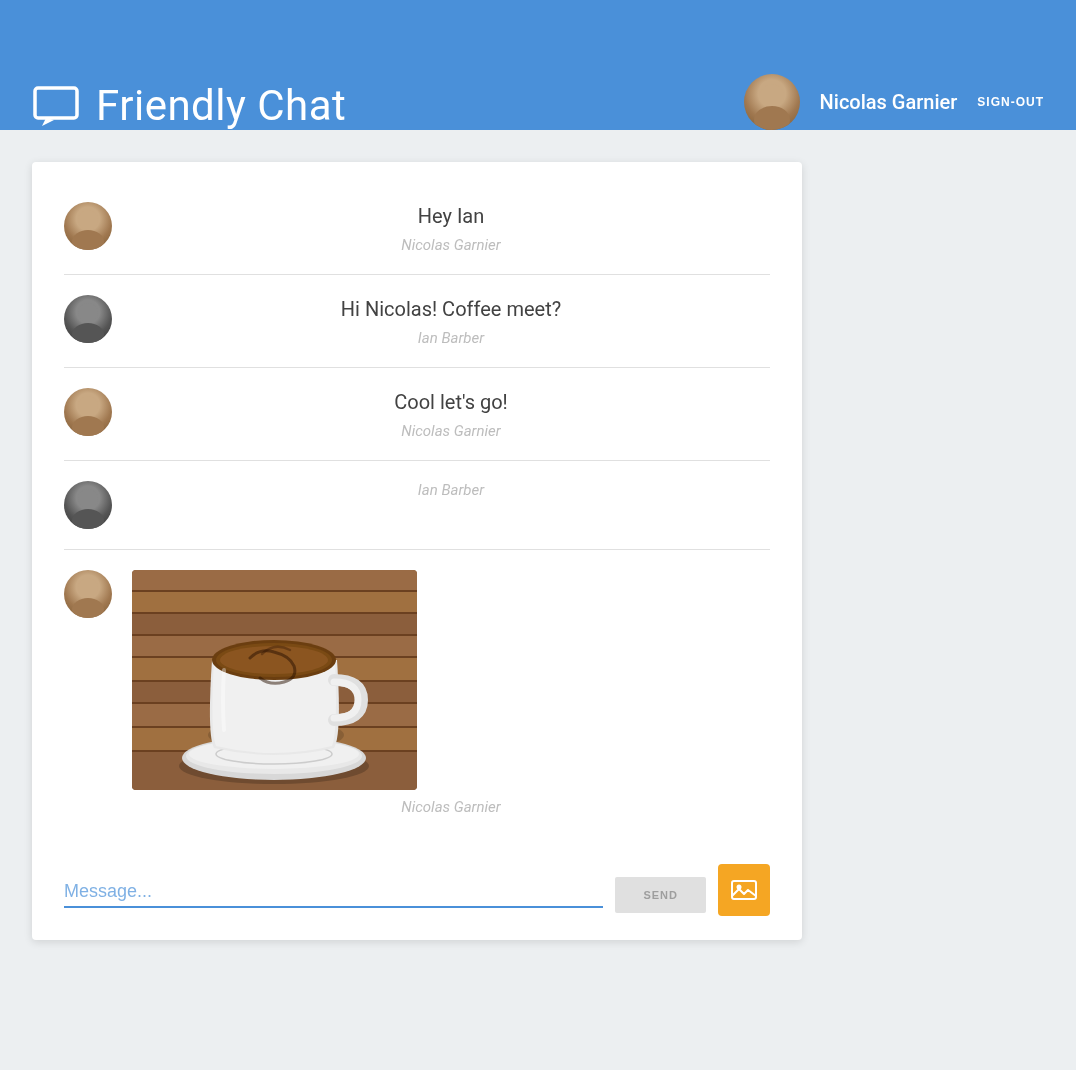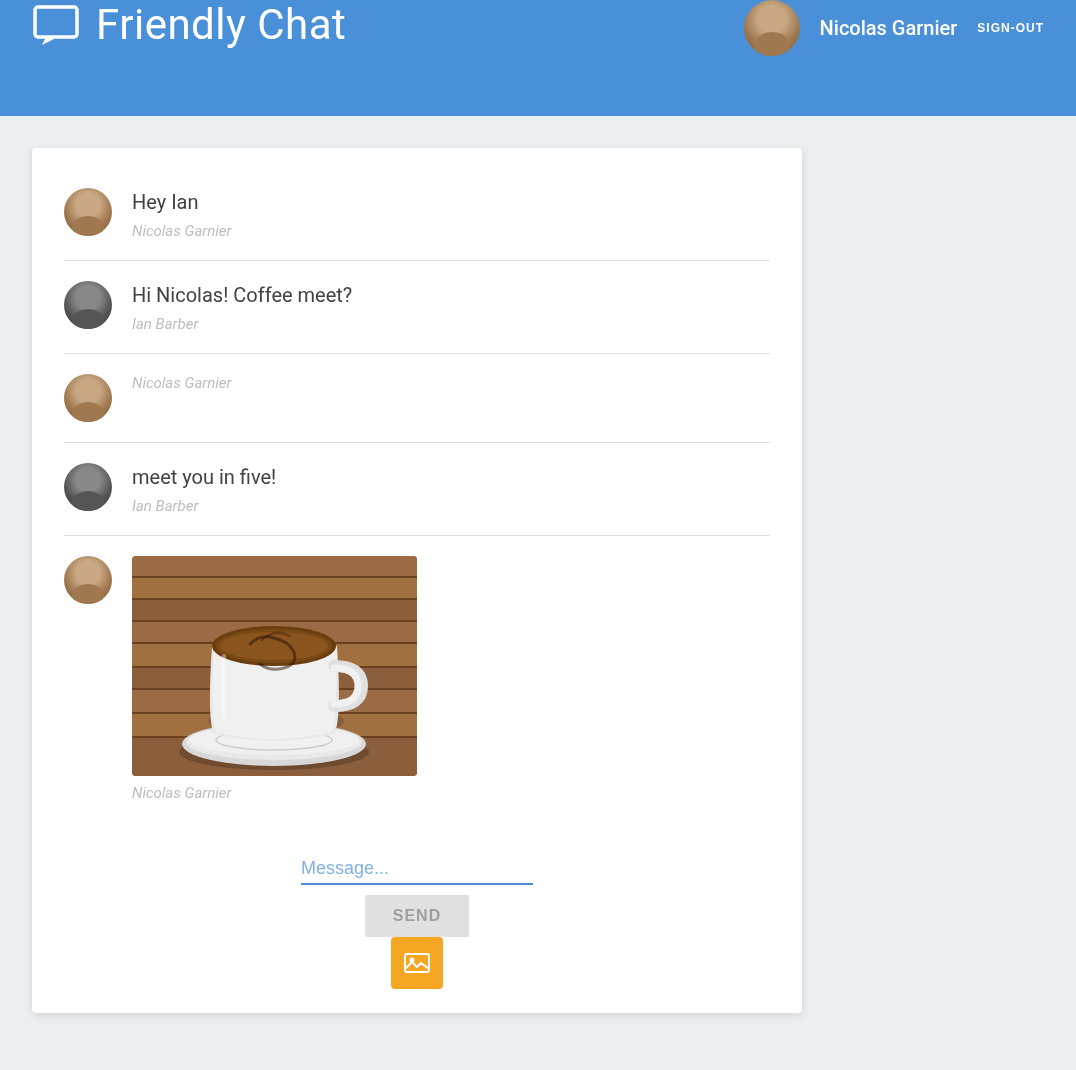--- a/index.html
+++ b/index.html
@@ -6,23 +6,23 @@
     body {
       font-family: 'Roboto', Arial, sans-serif;
       background: #eceff1;
       width: 1076px;
       min-height: 1070px;
     }
 
     
     .header {
       background: #4a90d9;
-      height: 116px;
-      display: flex;
-      align-items: flex-start;
+      height: 130px;
+      display: flex;
+      align-items: flex-end;
       padding: 0 32px;
     }
     .header-logo {
       display: flex;
       align-items: center;
       gap: 16px;
       flex: 1;
     }
     .chat-icon {
       width: 48px;
@@ -89,20 +89,21 @@
     .messages-list {
       flex: 1;
       margin-bottom: 24px;
     }
     .message-item {
       display: flex;
       align-items: flex-start;
       gap: 20px;
       padding: 20px 0;
       border-bottom: 1px solid #e0e0e0;
+      text-align: center;
     }
     .message-item:first-child {
       padding-top: 8px;
     }
     .message-avatar {
       width: 48px;
       height: 48px;
       border-radius: 50%;
       flex-shrink: 0;
       overflow: hidden;
@@ -134,21 +135,21 @@
     }
 
     
     .input-area {
       border-top: none;
       padding-top: 4px;
     }
     .input-row {
       display: flex;
       align-items: center;
-      flex-direction: column;
+      gap: 12px;
     }
     .message-input-wrapper {
       flex: 1;
       position: relative;
     }
     .message-input {
       width: 100%;
       border: none;
       border-bottom: 2px solid #4a90d9;
       outline: none;
@@ -159,21 +160,21 @@
     }
     .message-input::placeholder {
       color: #4a90d9;
       opacity: 0.7;
     }
     .send-btn {
       background: #e0e0e0;
       border: none;
       border-radius: 2px;
       padding: 12px 28px;
-      font-size: 16px;
+      font-size: 11px;
       font-weight: 600;
       letter-spacing: 1px;
       color: #9e9e9e;
       cursor: pointer;
       text-transform: uppercase;
       margin-top: 10px;
     }
     .image-upload-btn {
       background: #f5a623;
       border: none;
@@ -248,33 +249,33 @@
       </div>
 
       <div class="message-item">
         <div class="message-avatar nicolas-avatar">
           <svg viewBox="0 0 48 48">
             <circle cx="24" cy="18" r="10" fill="#c8a882"></circle>
             <ellipse cx="24" cy="40" rx="16" ry="12" fill="#a07850"></ellipse>
           </svg>
         </div>
         <div class="message-content">
+          <div class="message-text">Cool let's go!</div>
           <div class="message-author">Nicolas Garnier</div>
         </div>
       </div>
 
       <div class="message-item">
         <div class="message-avatar ian-avatar">
           <svg viewBox="0 0 48 48">
             <circle cx="24" cy="18" r="10" fill="#888"></circle>
             <ellipse cx="24" cy="40" rx="16" ry="12" fill="#555"></ellipse>
           </svg>
         </div>
         <div class="message-content">
-          <div class="message-text">meet you in five!</div>
           <div class="message-author">Ian Barber</div>
         </div>
       </div>
 
       <div class="message-item" style="border-bottom: none;">
         <div class="message-avatar nicolas-avatar">
           <svg viewBox="0 0 48 48">
             <circle cx="24" cy="18" r="10" fill="#c8a882"></circle>
             <ellipse cx="24" cy="40" rx="16" ry="12" fill="#a07850"></ellipse>
           </svg>

